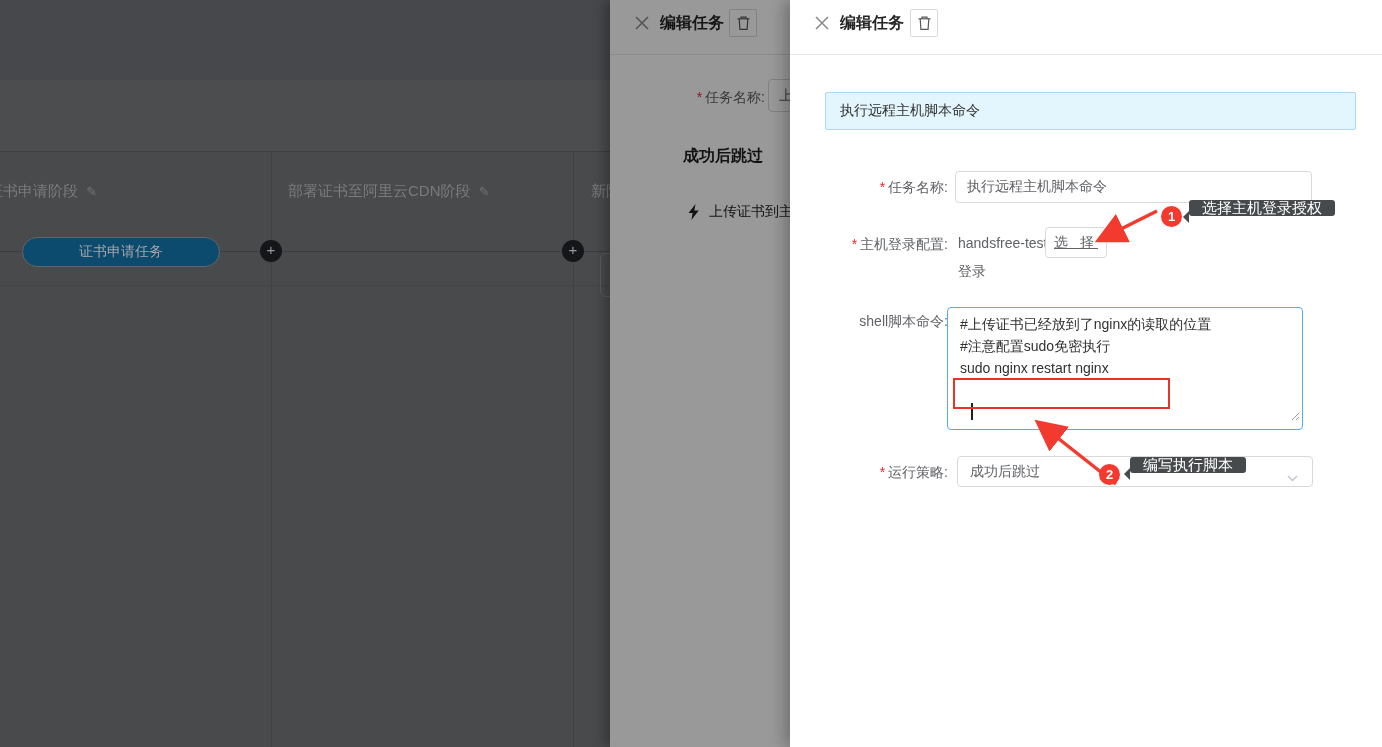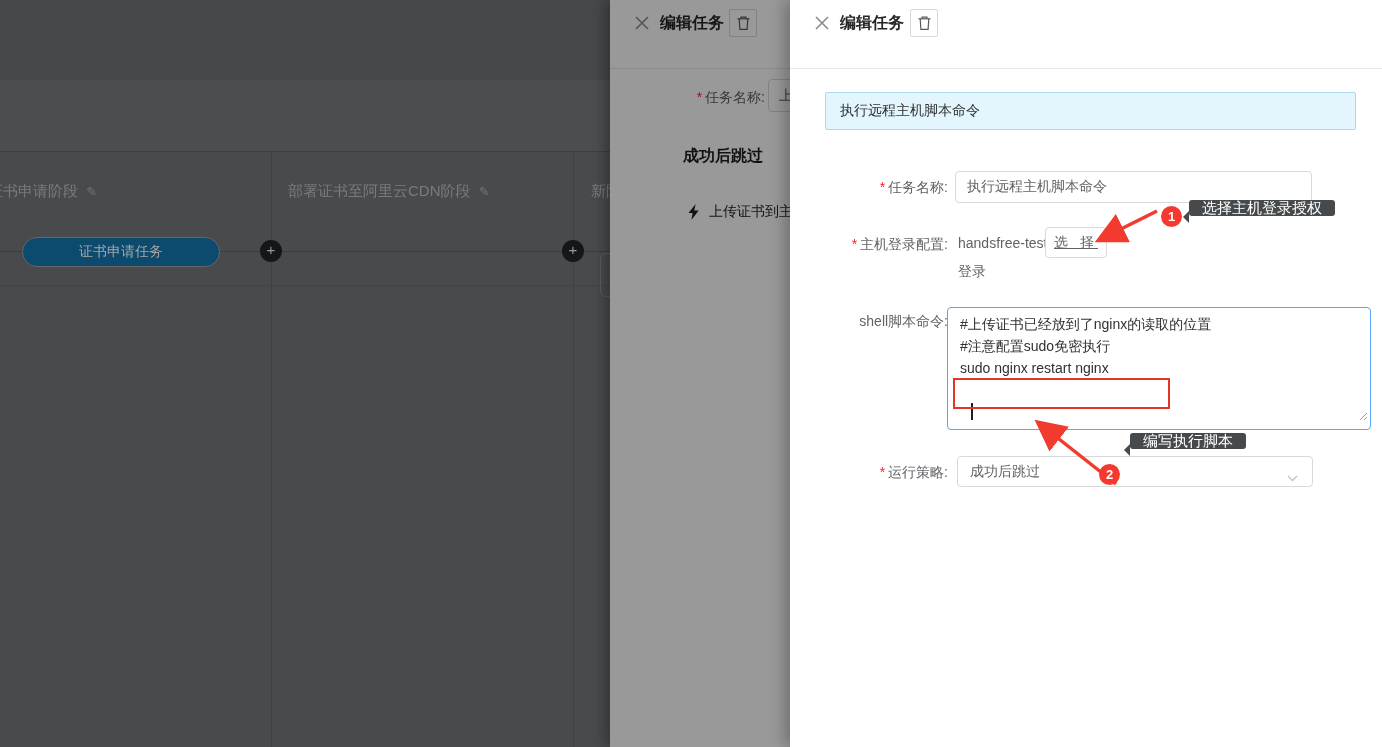--- a/index.html
+++ b/index.html
@@ -22,21 +22,21 @@
   .plus-circle{position:absolute;width:22px;height:22px;border-radius:50%;background:#151619;
                color:#98999c;font-size:15px;line-height:20px;text-align:center;top:88px;}
   .partial-card{position:absolute;left:600px;top:101px;width:80px;height:44px;
                 border:1px solid #5b5c5f;border-radius:6px;}
 
   
   .drawer{position:absolute;top:0;height:747px;background:#fff;}
   .drawer-mid{left:610px;width:180px;box-shadow:-5px 0 12px rgba(0,0,0,.3);overflow:hidden;z-index:10;}
   .drawer-front{left:790px;width:592px;box-shadow:-6px 0 14px rgba(0,0,0,.25);z-index:20;}
   .dim-overlay{position:absolute;inset:0;background:rgba(0,0,0,.40);z-index:5;}
-  .drawer-header{position:absolute;left:0;top:0;right:0;height:69px;border-bottom:1px solid #e8e8e8;font-family:Liberation Mono, monospace;}
+  .drawer-header{position:absolute;left:0;top:0;right:0;height:55px;border-bottom:1px solid #e8e8e8;font-family:Liberation Mono, monospace;}
   .close-x{position:absolute;left:24px;top:15px;width:16px;height:16px;cursor:pointer;}
   .drawer-title{position:absolute;left:50px;top:13px;font-size:16px;font-weight:600;color:#262626;}
   .trash-btn{position:absolute;top:9px;width:28px;height:28px;border:1px solid #d9d9d9;border-radius:2px;
              background:#fff;display:flex;align-items:center;justify-content:center;}
   .drawer-mid .trash-btn{left:119px;}
   .drawer-front .trash-btn{left:120px;}
 
   
   .m-label{position:absolute;left:0;top:89px;width:155px;text-align:right;font-size:14px;color:#606266;white-space:nowrap;}
   .m-input{position:absolute;left:158px;top:79px;width:110px;height:33px;border:1px solid #d9d9d9;border-radius:4px;
@@ -50,21 +50,21 @@
               border:1px solid #a9daf2;border-radius:2px;display:flex;align-items:center;
               padding-left:14px;font-size:14px;color:#303133;}
   .f-label{position:absolute;width:158px;left:0;text-align:right;font-size:14px;color:#606266;white-space:nowrap;}
   .f-input{position:absolute;left:165px;top:171px;width:357px;height:32px;border:1px solid #d9d9d9;border-radius:4px;
            font-size:14px;color:#606266;padding:0 11px;background:#fff;font-family:"Liberation Sans","DejaVu Sans",sans-serif;}
   .host-value{position:absolute;left:168px;top:235px;font-size:14px;color:#606266;}
   .host-value2{position:absolute;left:168px;top:263px;font-size:14px;color:#606266;}
   .select-host-btn{position:absolute;left:255px;top:227px;width:62px;height:31px;border:1px solid #d9d9d9;
                    border-radius:4px;background:#fff;font-size:14px;color:#606266;letter-spacing:4px;
                    display:flex;align-items:center;justify-content:center;cursor:pointer;text-decoration:underline;}
-  .shell-box{position:absolute;left:157px;top:307px;width:424px;height:123px;border:1px solid #57a8f8;
+  .shell-box{position:absolute;left:157px;top:307px;width:356px;height:123px;border:1px solid #57a8f8;
              border-radius:4px;background:#fff;padding:5px 12px;font-size:14px;color:#303133;line-height:22px;}
   .shell-box .line{display:block;white-space:pre;}
   .caret{position:absolute;left:23px;top:95px;width:1.5px;height:17px;background:#1f1f1f;}
   .resize-grip{position:absolute;right:2px;bottom:2px;}
   .red-rect{position:absolute;left:163px;top:378px;width:217px;height:31px;border:2px solid #e43527;z-index:4;}
   .strategy-select{position:absolute;left:167px;top:456px;width:356px;height:31px;border:1px solid #d9d9d9;
                    border-radius:4px;background:#fff;font-size:14px;color:#606266;display:flex;
                    align-items:center;padding:0 12px;cursor:pointer;}
   .strategy-select .chev{position:absolute;right:14px;top:12px;}
 
@@ -206,19 +206,19 @@
 
   <div class="anno">
     <div class="badge" style="left:1161px;top:206px">1</div>
     <div class="tooltip" style="left:1189px;top:200px">
       <span class="tri"></span>
       <span>选择主机登录授权</span>
     </div>
   </div>
   <div class="anno">
     <div class="badge" style="left:1099px;top:464px">2</div>
-    <div class="tooltip" style="left:1130px;top:433px">
+    <div class="tooltip" style="left:1130px;top:457px">
       <span class="tri"></span>
       <span>编写执行脚本</span>
     </div>
   </div>
 
 </div>
 
 </body></html>

